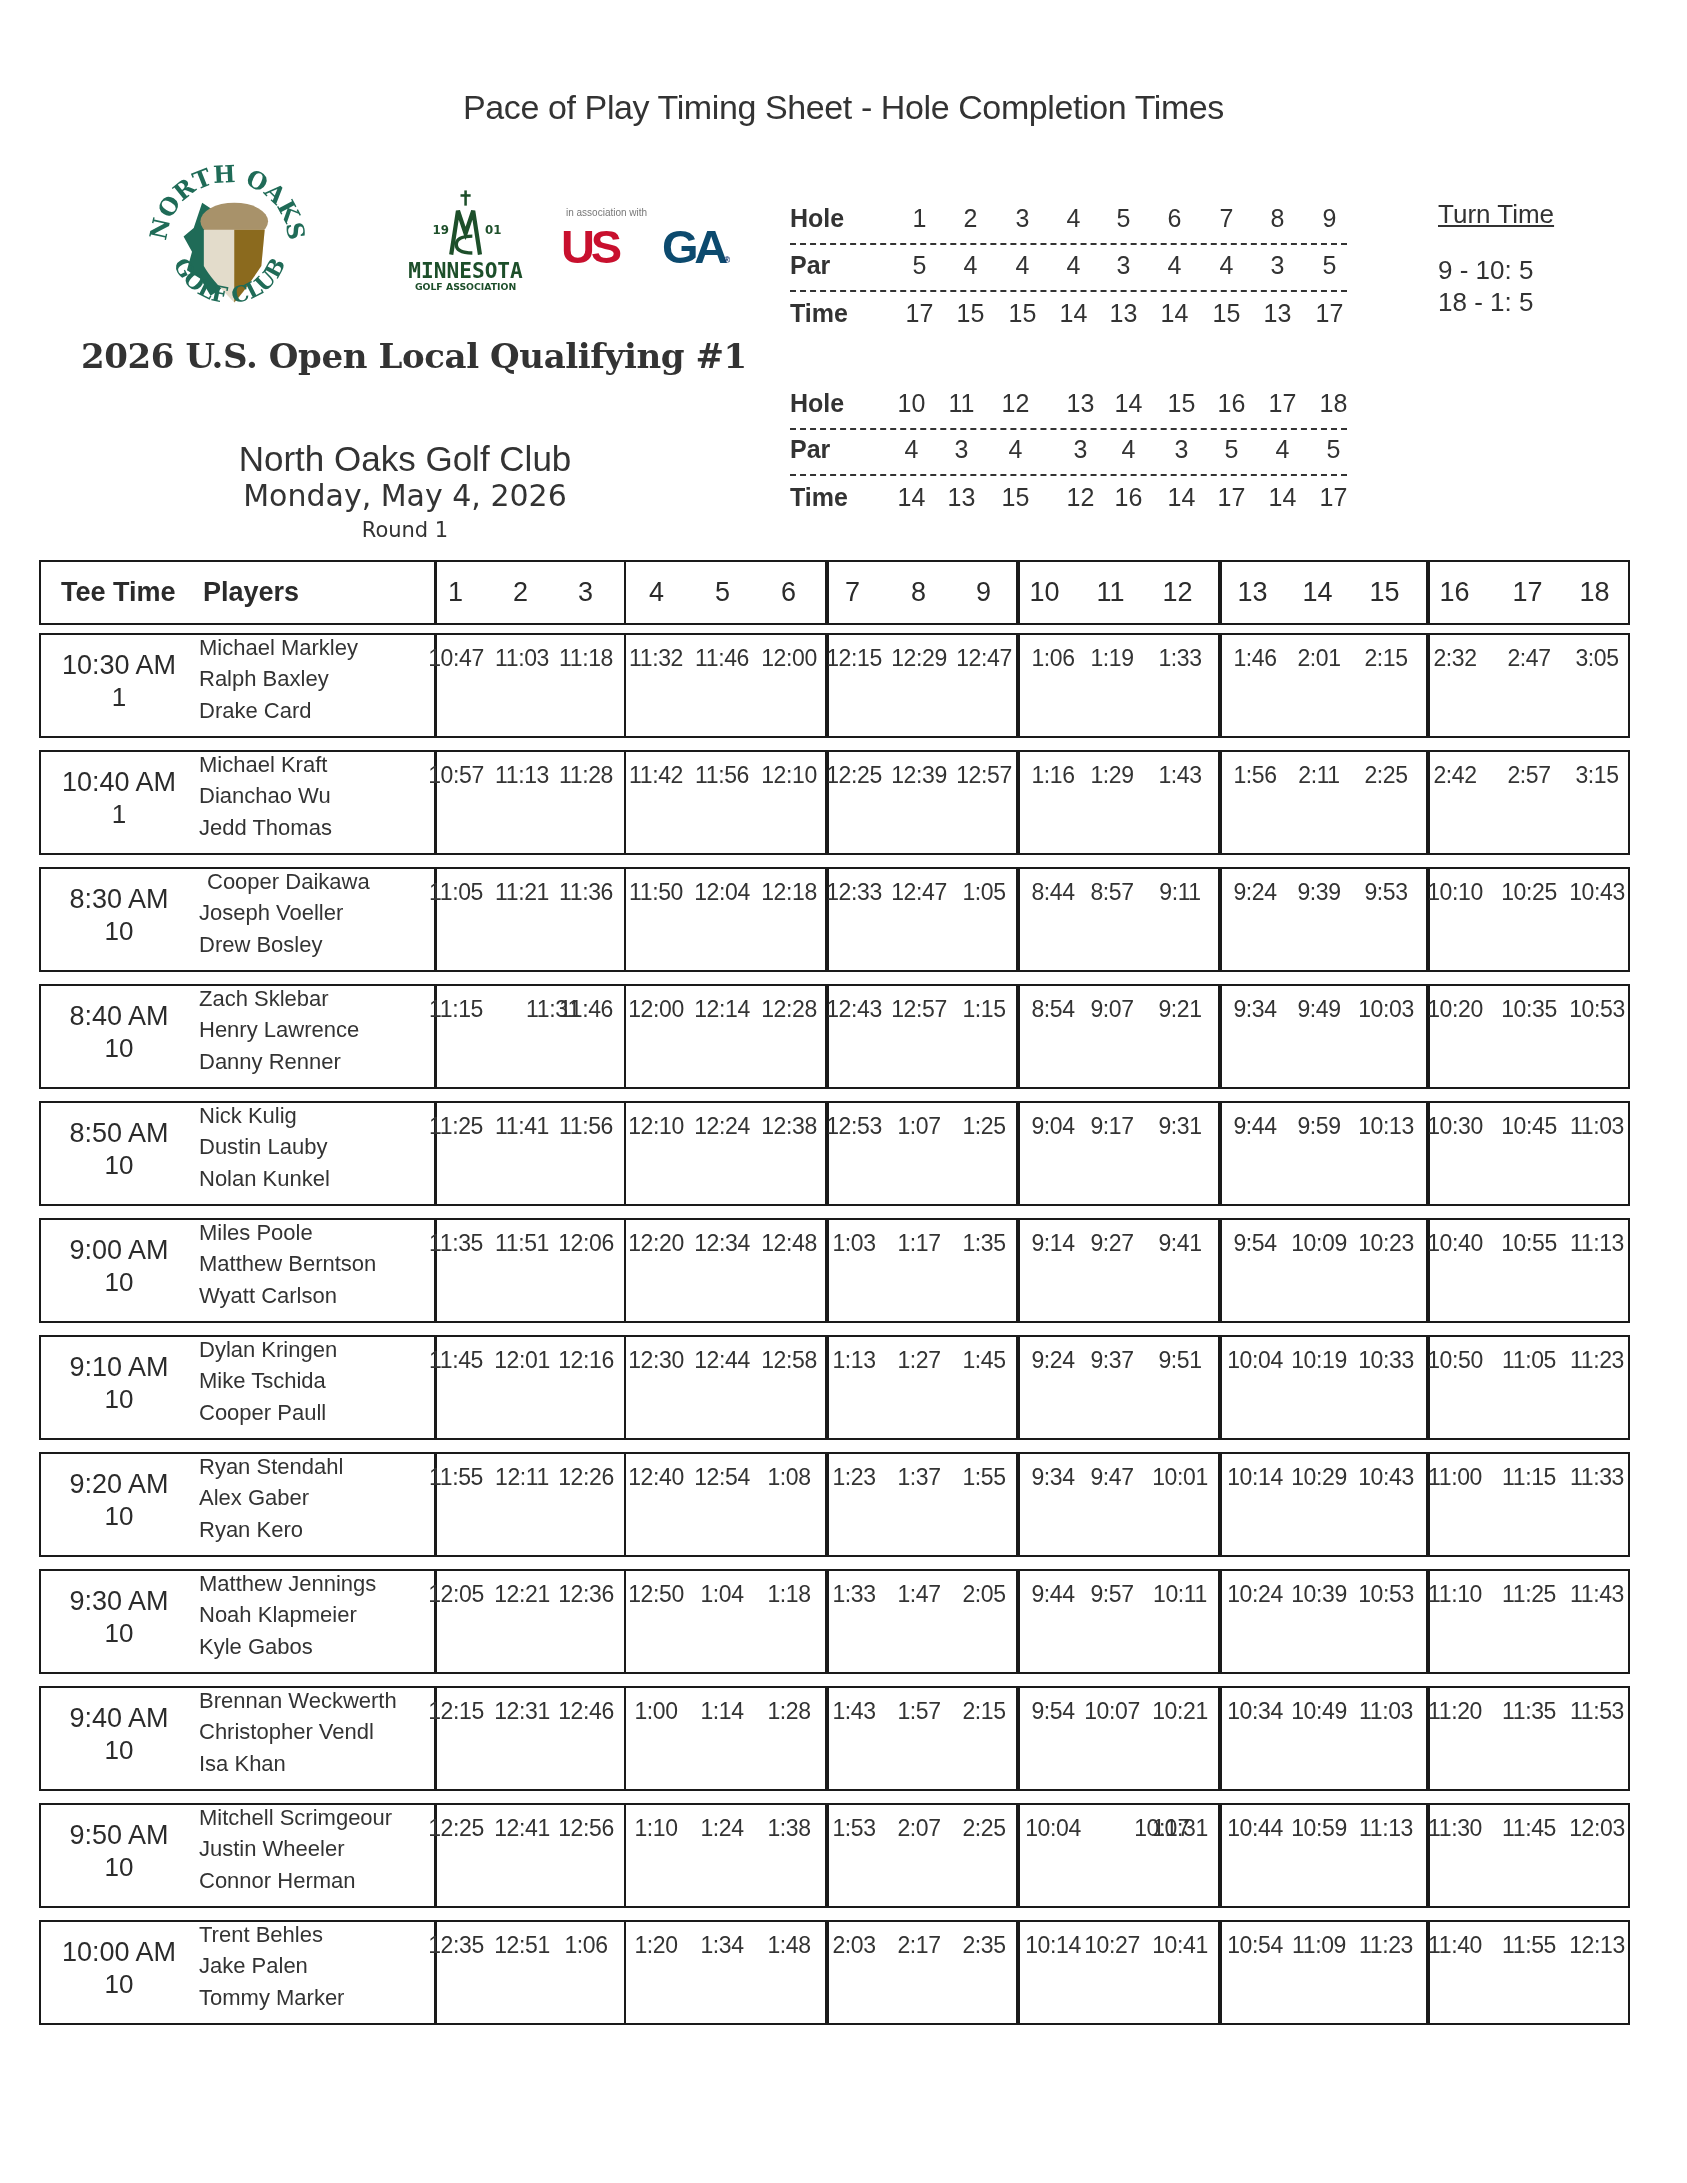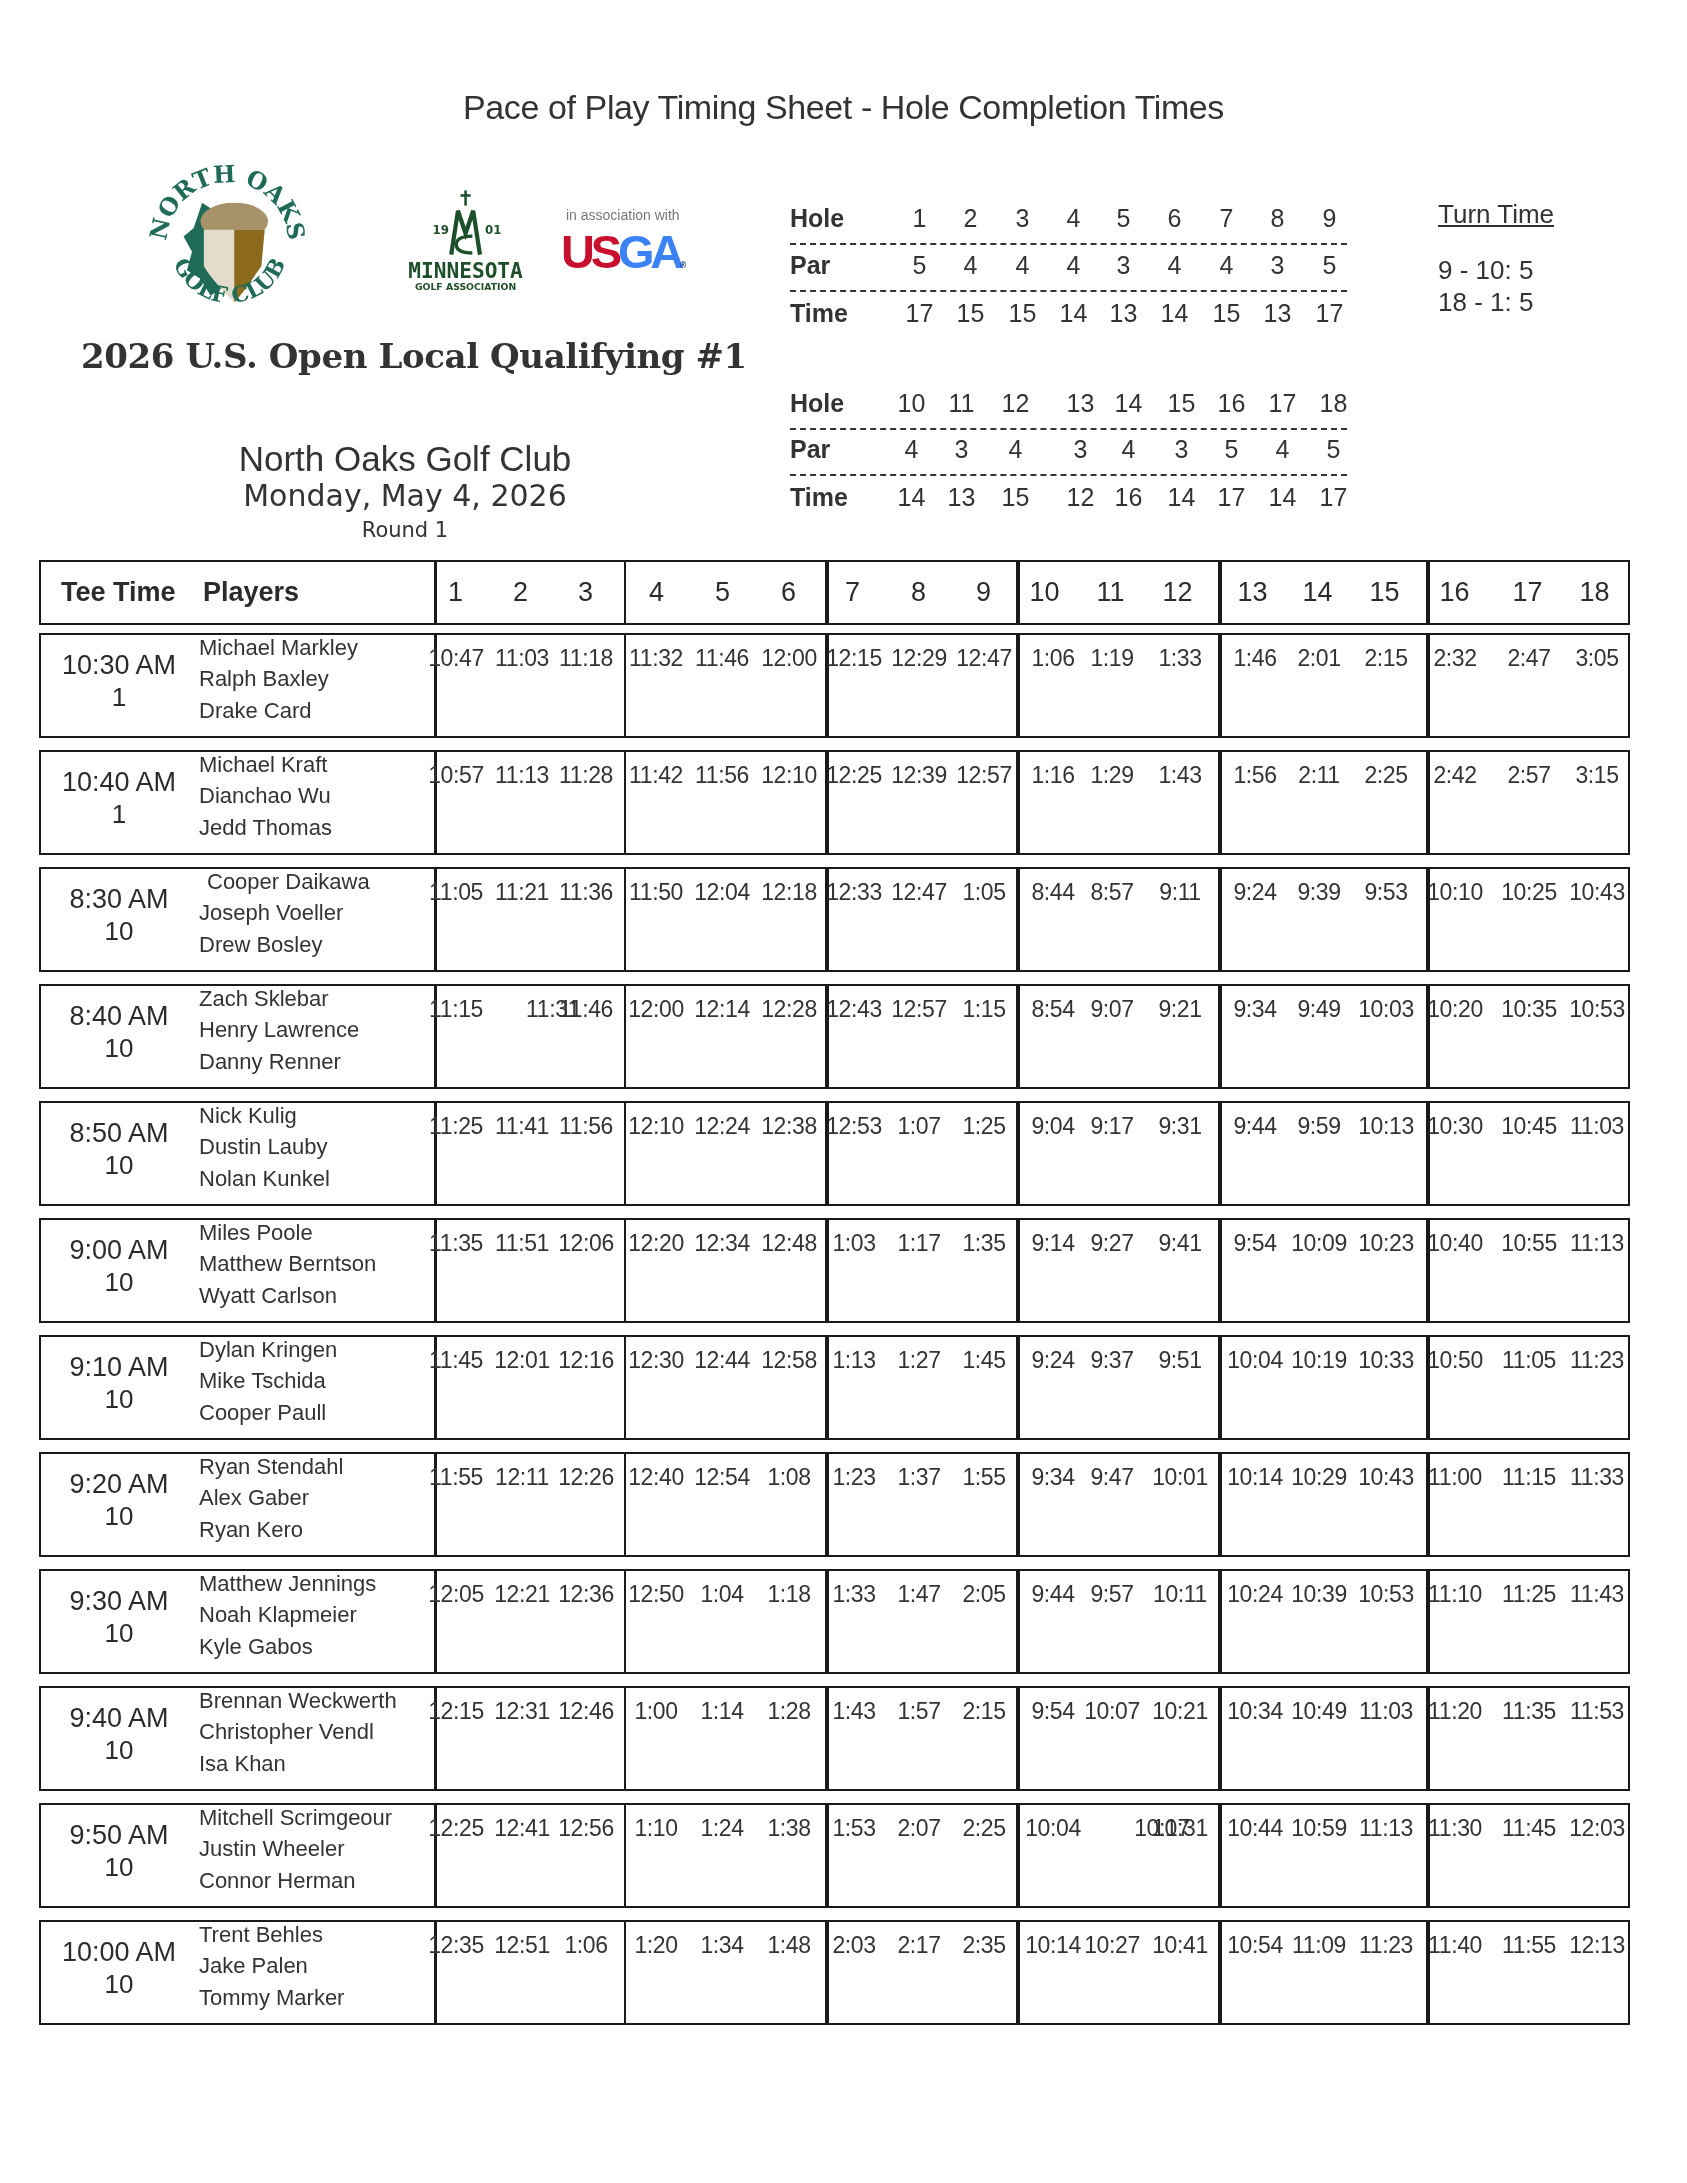--- a/index.html
+++ b/index.html
@@ -71,23 +71,23 @@
     <path d="M70 80 L78 28 L87 55 L96 28 L104 80" fill="none" stroke="#1d4f2a" stroke-width="5"></path>
     <path d="M95 58 Q76 58 76 68 Q76 78 95 78" fill="none" stroke="#1d4f2a" stroke-width="4"></path>
     <text x="48" y="56" font-family="'DejaVu Sans', sans-serif" font-size="14" font-weight="bold" fill="#1d4f2a">19</text>
     <text x="110" y="56" font-family="'DejaVu Sans', sans-serif" font-size="14" font-weight="bold" fill="#1d4f2a">01</text>
     <text x="87" y="107" text-anchor="middle" font-family="'DejaVu Sans Mono', monospace" font-size="25" font-weight="bold" fill="#1d4f2a">MINNESOTA</text>
     <text x="87" y="122" text-anchor="middle" font-family="'DejaVu Sans', sans-serif" font-size="11" font-weight="bold" fill="#1d4f2a">GOLF ASSOCIATION</text>
   </svg>
 </div>
 
 <div class="abs logo-usga">
-  <div style="font-size:14px;color:#777;font-family:'Liberation Sans',sans-serif;margin-left:5px;">in association with</div>
+  <div style="font-size:10px;color:#777;font-family:'Liberation Sans',sans-serif;margin-left:5px;">in association with</div>
   <div style="font-family:'Liberation Sans',sans-serif;font-weight:bold;font-size:47px;letter-spacing:-4.2px;line-height:51px;margin-top:3.4px;">
-    <span style="color:#c8102e;">US</span><span style="color:#3b82f6;">GA</span><span style="font-size:8.4px;color:#0a2f6b;letter-spacing:0;">®</span>
+    <span style="color:#c8102e;">US</span><span style="color:#0c4a6e;margin-left:44px;">GA</span><span style="font-size:8.4px;color:#0a2f6b;letter-spacing:0;">®</span>
   </div>
 </div>
 
 <div class="abs event-title">2026 U.S. Open Local Qualifying #1</div>
 
 <div class="abs venue venue-name">North Oaks Golf Club</div>
 <div class="abs venue venue-date">Monday, May  4, 2026</div>
 <div class="abs venue venue-round">Round 1</div>
 
 <div class="partbl" id="front-nine">

